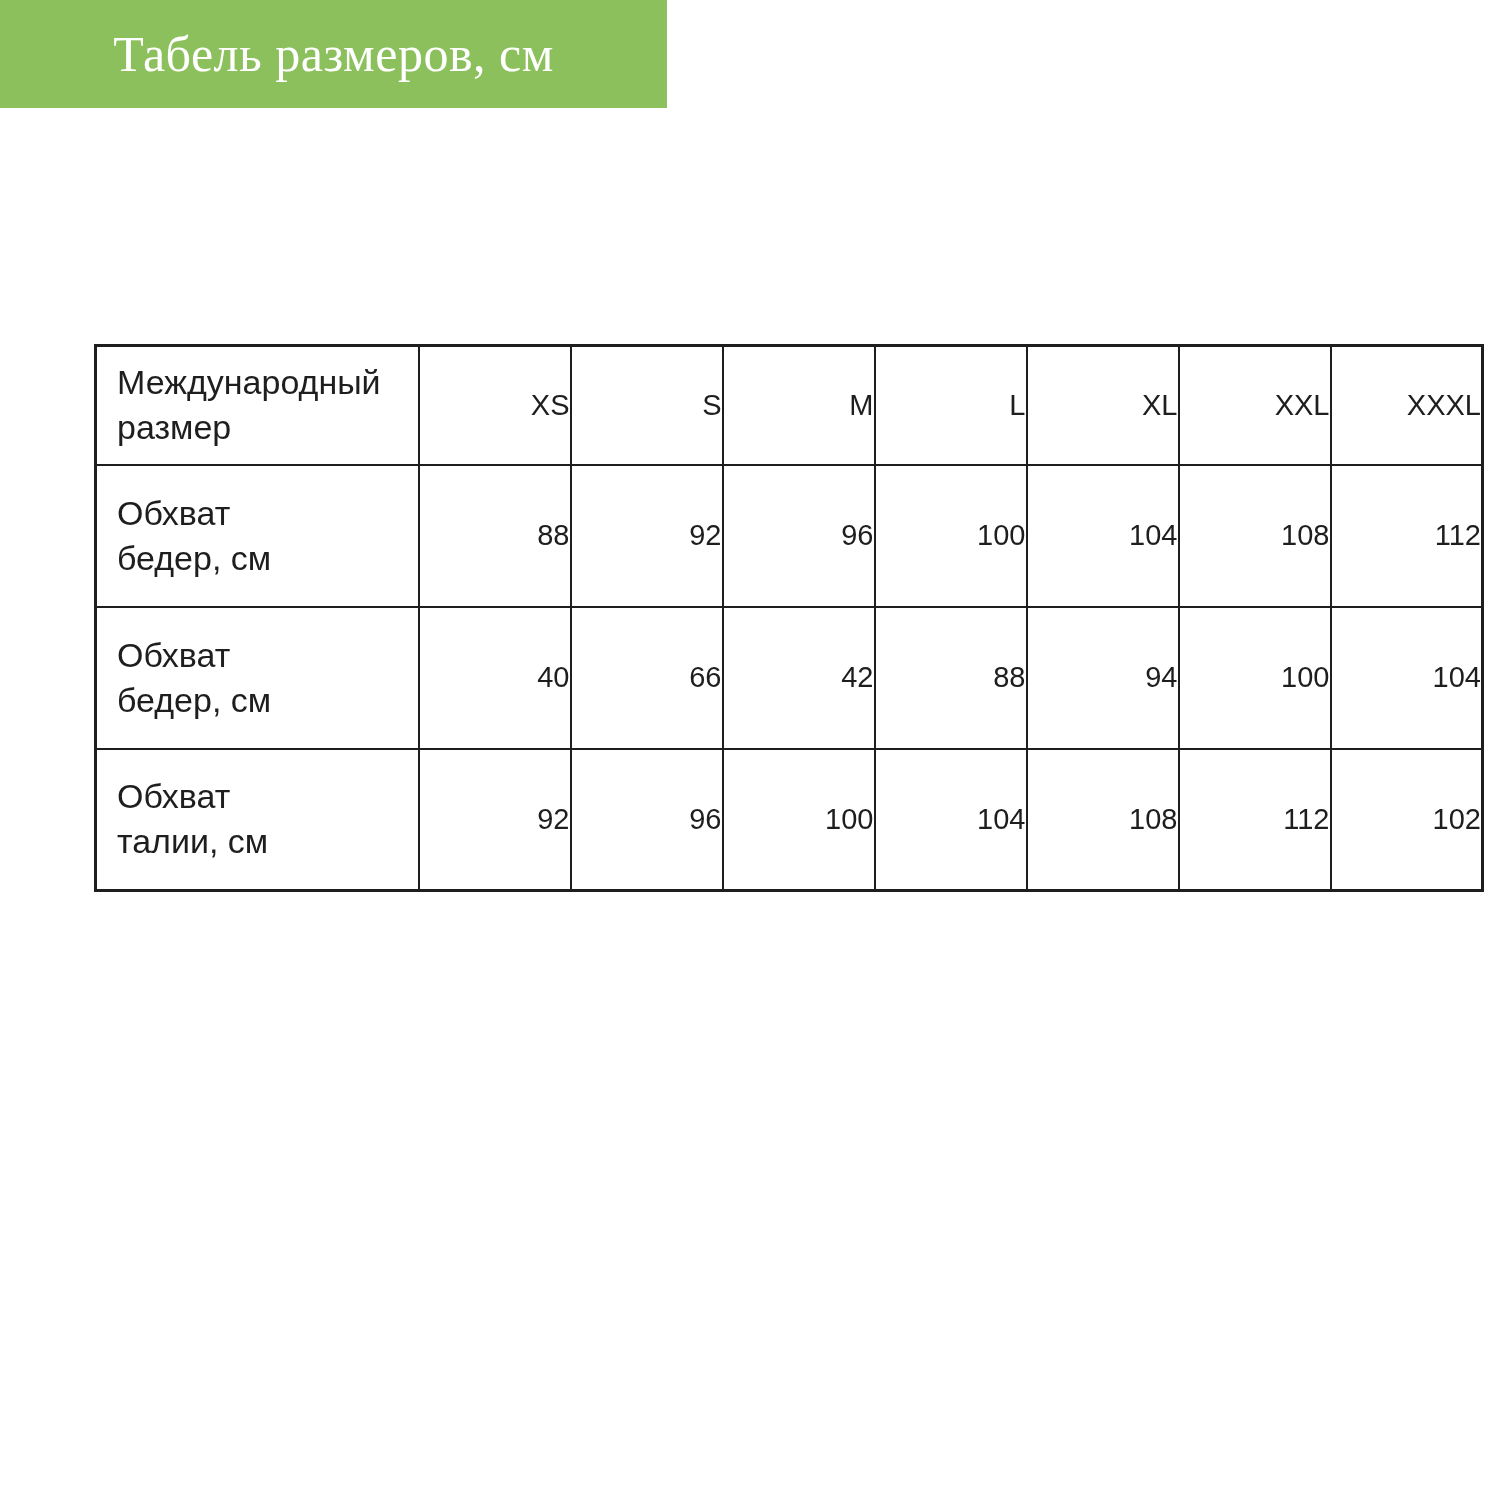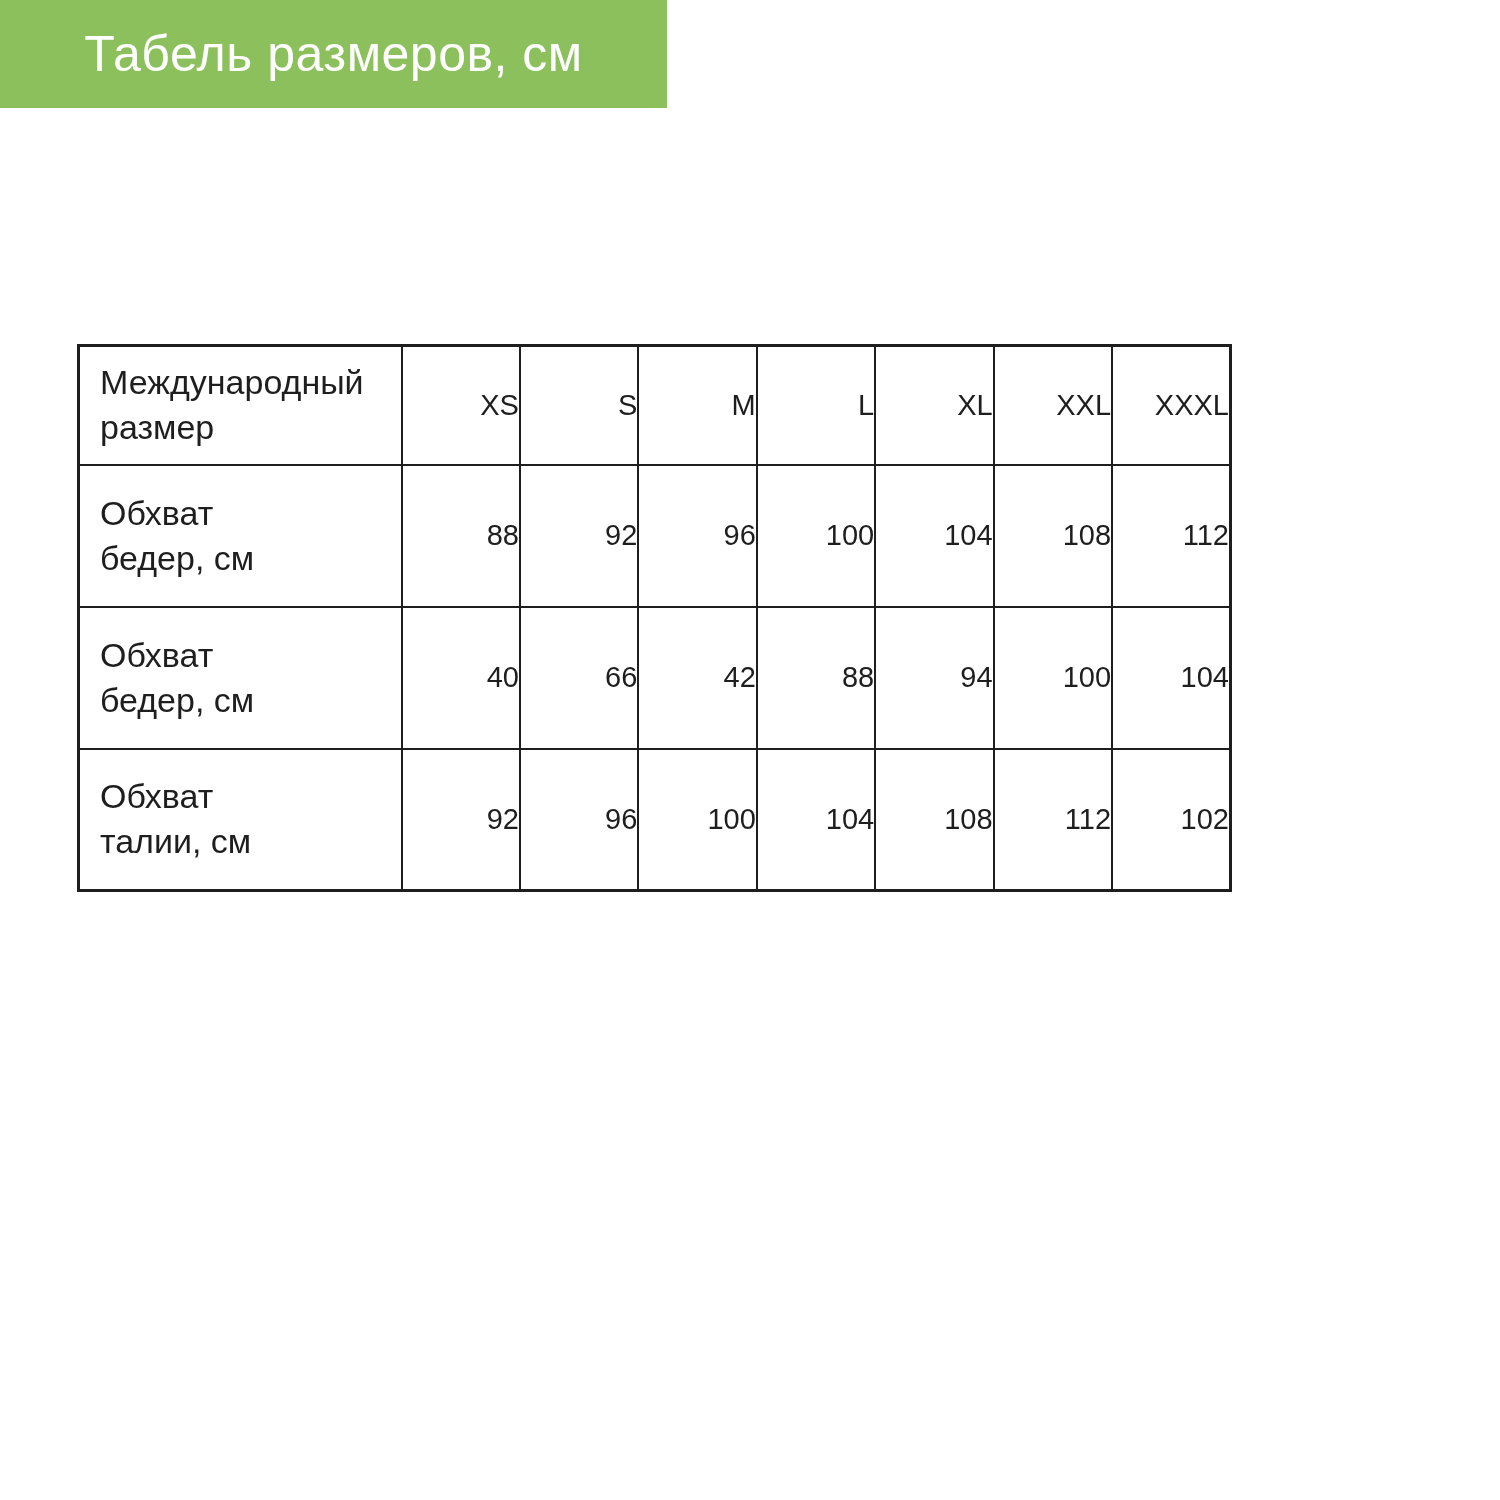--- a/index.html
+++ b/index.html
@@ -18,33 +18,34 @@
   .title-banner {
     position: absolute;
     left: 0;
     top: 0;
     width: 667px;
     height: 108px;
     background: var(--accent, #8CC05C);
     display: flex;
     align-items: center;
     justify-content: center;
+    font-family: Liberation Serif, serif;
   }
   .title-banner .title-text {
     color: var(--header-text, #ffffff);
     font-size: 50px;
     line-height: 1;
     white-space: nowrap;
     letter-spacing: 0.5px;
   }
   table.size-table {
     position: absolute;
-    left: 77px;
+    left: 94px;
     top: 344px;
-    width: 1155px;
+    width: 1390px;
     border-collapse: collapse;
     table-layout: fixed;
     border: 3px solid var(--line, #1e1e1e);
     color: var(--text, #1e1e1e);
   }
   table.size-table td {
     border: 2px solid var(--line, #1e1e1e);
     vertical-align: middle;
     background: #ffffff;
   }

